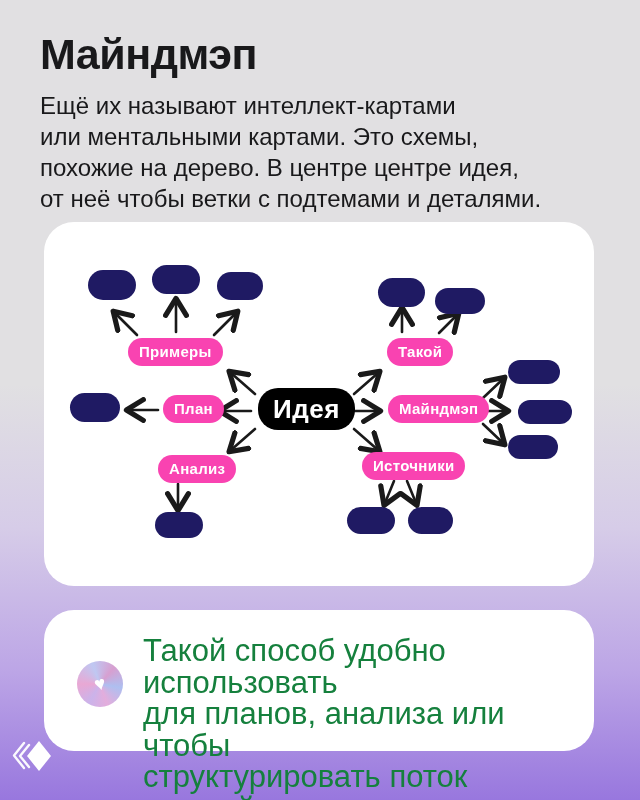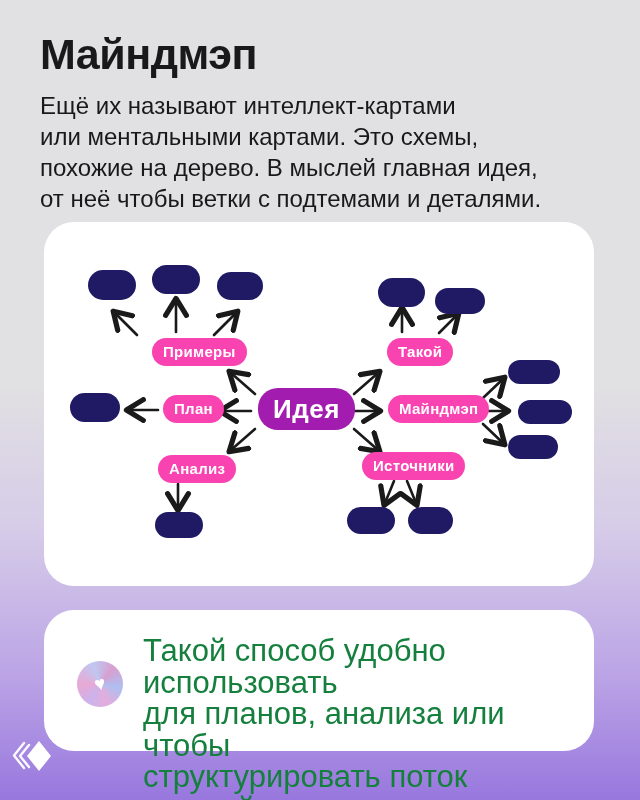--- a/index.html
+++ b/index.html
@@ -25,21 +25,21 @@
   .leaf{
     position:absolute;background:#1F1A63;border-radius:15px;
   }
   .branch{
     position:absolute;background:#F943B1;color:#FFFFFF;
     border-radius:14px;padding:5px 11px;
     font-size:15px;font-weight:700;letter-spacing:0.3px;line-height:18px;
     white-space:nowrap;
   }
   .center-node{
-    position:absolute;background:#a21caf;color:#FFFFFF;
+    position:absolute;background:#000000;color:#FFFFFF;
     border-radius:20px;padding:6px 15px;
     font-size:26px;font-weight:800;letter-spacing:0.5px;line-height:30px;
     white-space:nowrap;
   }
   .arrows{position:absolute;left:0;top:0;width:550px;height:364px;}
   .note-text{position:absolute;left:99px;top:25px;font-size:31px;line-height:31.5px;color:#15803d;}
   .sticker{
     position:absolute;left:33px;top:51px;width:46px;height:46px;border-radius:50%;
     background:conic-gradient(from 210deg,#CBB3EA,#E9A8D4 60deg,#BFC8F2 130deg,#D79FD0 190deg,#AEBFF0 250deg,#E3ADDC 310deg,#CBB3EA 360deg);
   }
@@ -53,21 +53,21 @@
 </head>
 <body>
 
 <div class="canvas">
 
   <div class="page-title">Майндмэп</div>
 
   <div class="page-desc">
     <div>Ещё их называют интеллект-картами</div>
     <div>или ментальными картами. Это схемы,</div>
-    <div>похожие на дерево. В мыслей главная идея,</div>
+    <div>похожие на дерево. В центре центре идея,</div>
     <div>от неё чтобы ветки с подтемами и деталями.</div>
   </div>
 
   <div class="card mindmap">
 
     <svg class="arrows" viewBox="0 0 550 364" xmlns="http://www.w3.org/2000/svg">
       <defs>
         <marker id="ah" viewBox="0 0 10 10" refX="6.5" refY="5" markerWidth="10" markerHeight="10" orient="auto-start-reverse">
           <path d="M1,1 L7.5,5 L1,9" fill="none" stroke="#1A1A1A" stroke-width="2" stroke-linecap="round" stroke-linejoin="round"></path>
         </marker>
@@ -100,21 +100,21 @@
     <div class="leaf" style="left:334px;top:56px;width:47px;height:29px;"></div>
     <div class="leaf" style="left:391px;top:66px;width:50px;height:26px;"></div>
     <div class="leaf" style="left:26px;top:171px;width:50px;height:29px;"></div>
     <div class="leaf" style="left:111px;top:290px;width:48px;height:26px;"></div>
     <div class="leaf" style="left:464px;top:138px;width:52px;height:24px;"></div>
     <div class="leaf" style="left:474px;top:178px;width:54px;height:24px;"></div>
     <div class="leaf" style="left:464px;top:213px;width:50px;height:24px;"></div>
     <div class="leaf" style="left:303px;top:285px;width:48px;height:27px;"></div>
     <div class="leaf" style="left:364px;top:285px;width:45px;height:27px;"></div>
 
-    <div class="branch" style="left:108px;top:116px;">Примеры</div>
+    <div class="branch" style="left:84px;top:116px;">Примеры</div>
     <div class="branch" style="left:119px;top:173px;">План</div>
     <div class="branch" style="left:114px;top:233px;">Анализ</div>
     <div class="branch" style="left:343px;top:116px;">Такой</div>
     <div class="branch" style="left:344px;top:173px;">Майндмэп</div>
     <div class="branch" style="left:318px;top:230px;text-align:right;">Источники</div>
 
     <div class="center-node" style="left:214px;top:166px;">Идея</div>
   </div>
 
   <div class="card note">

